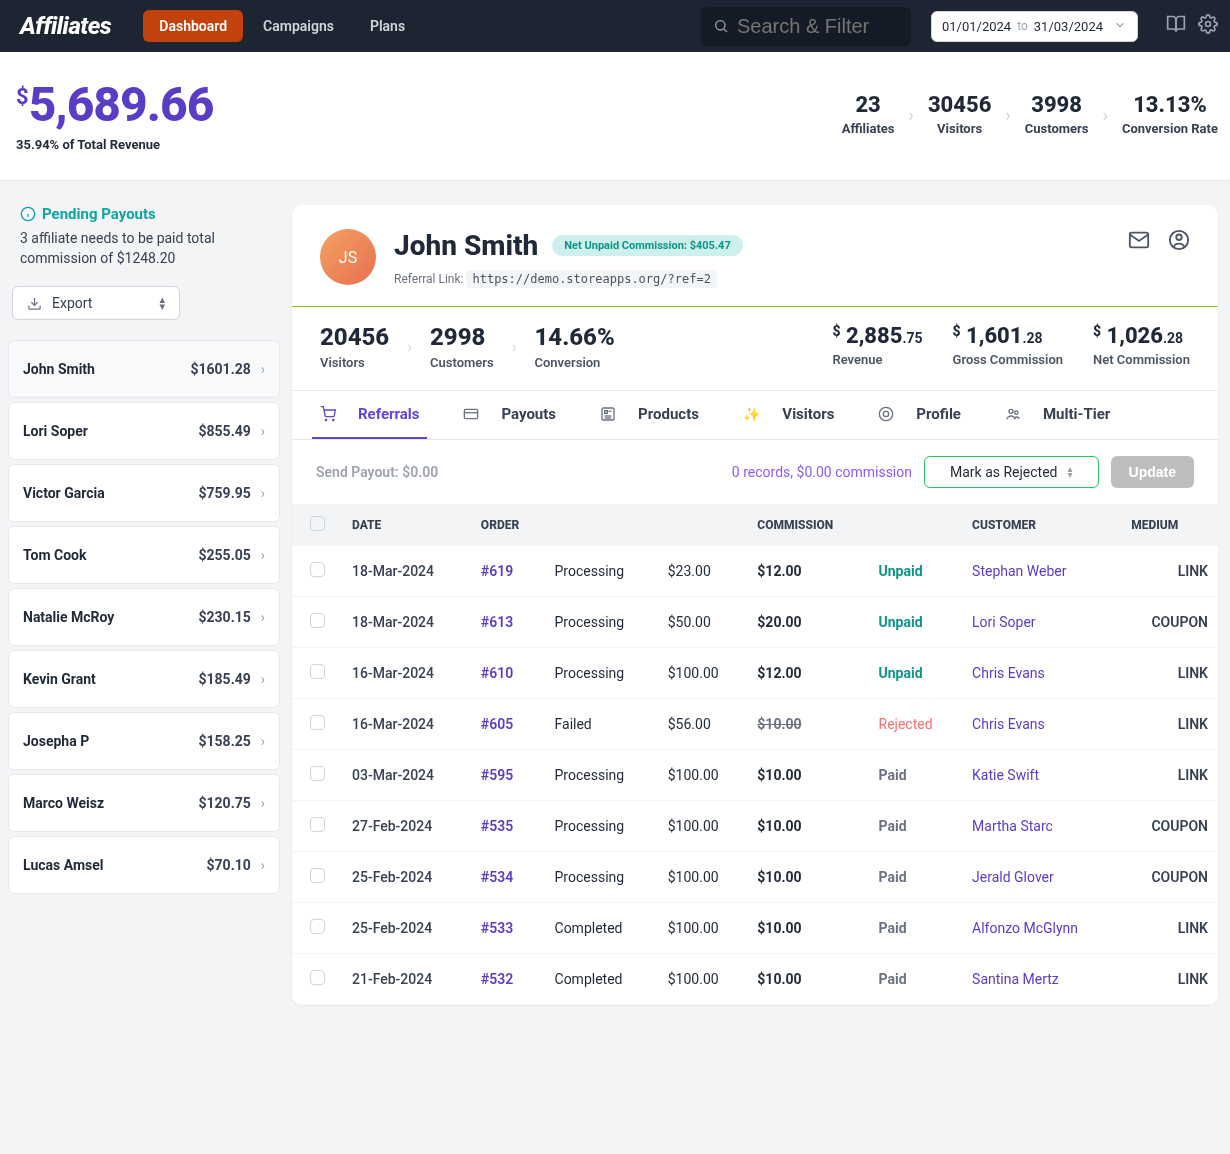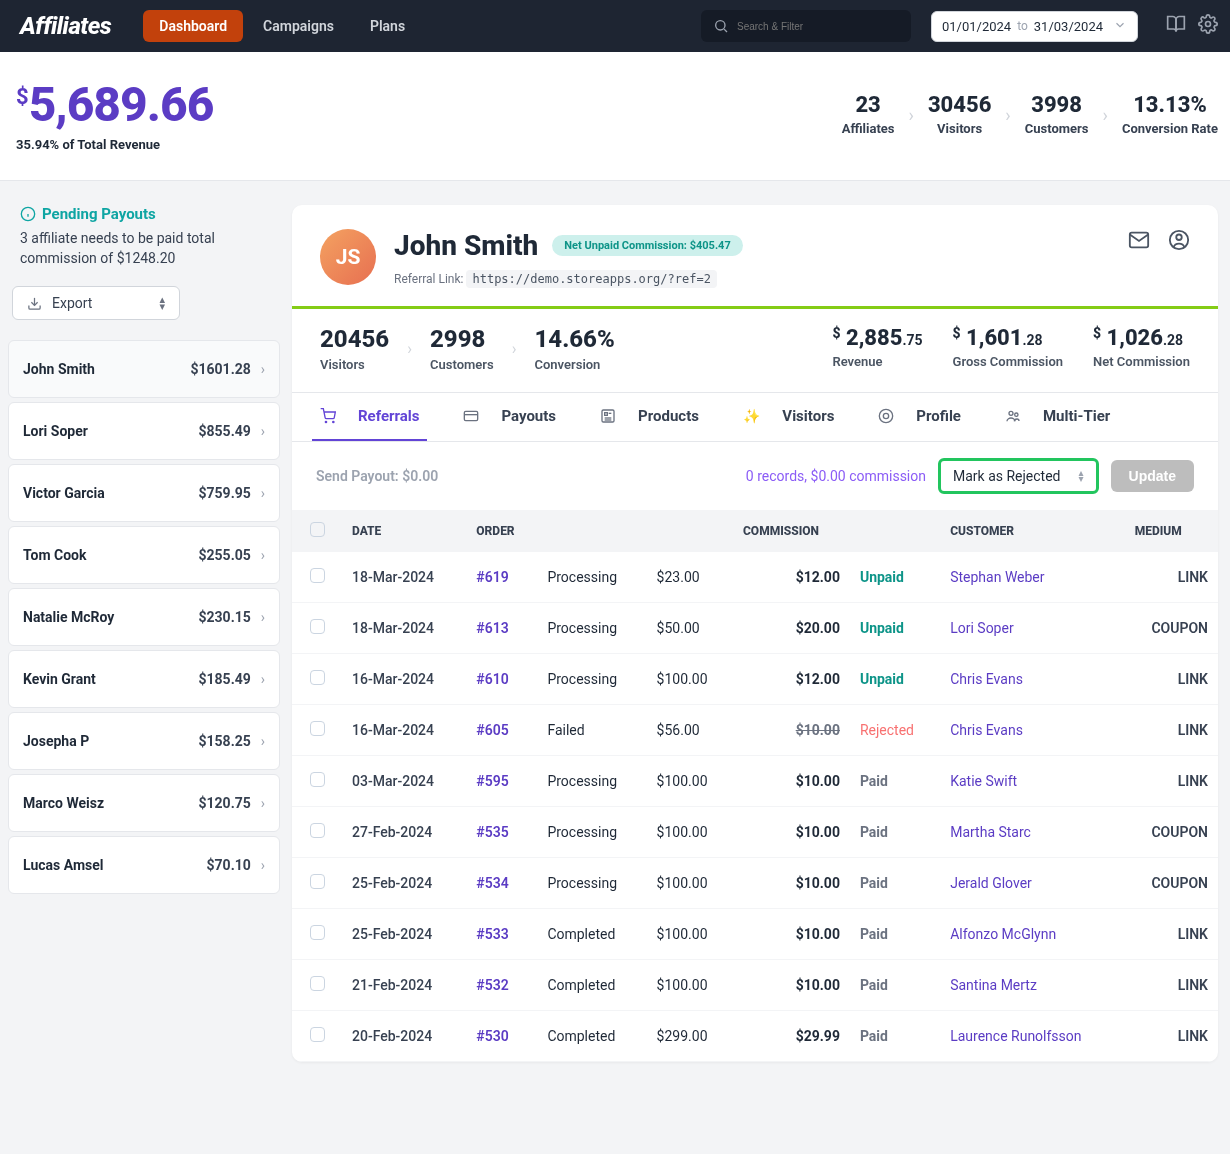--- a/index.html
+++ b/index.html
@@ -6,21 +6,21 @@
 body { font-family: -apple-system, BlinkMacSystemFont, "Segoe UI", Roboto, sans-serif; background: #f3f4f6; color: #1f2937; width: 1230px; }
 
 
 .topnav { background: #1e2532; height: 52px; display: flex; align-items: center; padding: 0 12px; gap: 8px; }
 .brand { color: #fff; font-size: 24px; font-weight: 800; font-style: italic; padding: 0 8px; letter-spacing: -0.5px; }
 .navitems { display: flex; gap: 4px; margin-left: 16px; }
 .navitem { color: #d1d5db; padding: 8px 16px; border-radius: 6px; font-size: 14px; font-weight: 600; cursor: pointer; }
 .navitem.active { background: #c2410c; color: #fff; }
 .searchbox { margin-left: auto; background: #151b26; border-radius: 6px; display: flex; align-items: center; padding: 8px 12px; width: 210px; gap: 8px; }
 .searchbox svg { flex-shrink: 0; }
-.searchbox input { background: transparent; border: none; color: #9ca3af; font-size: 10px; outline: none; width: 100%; }
+.searchbox input { background: transparent; border: none; color: #9ca3af; font-size: 20px; outline: none; width: 100%; }
 .daterange { background: #fff; border-radius: 6px; display: flex; align-items: center; padding: 6px 10px; margin-left: 12px; font-size: 13px; gap: 6px; border: 1px solid #d1d5db; }
 .daterange .to { color: #9ca3af; font-size: 12px; }
 .daterange .chev { color: #9ca3af; margin-left: 4px; }
 .topicons { display: flex; gap: 12px; margin-left: 20px; color: #9ca3af; }
 .topicons > * { cursor: pointer; }
 
 
 .kpibar { background: #fff; display: flex; align-items: center; padding: 24px 12px 28px 12px; border-bottom: 1px solid #e5e7eb; }
 .revenue-block { padding-left: 4px; }
 .revenue-amount { display: flex; align-items: flex-start; color: #5b3cc4; font-weight: 800; }
@@ -43,69 +43,69 @@
 .aff-list { display: flex; flex-direction: column; gap: 4px; }
 .aff-row { background: #fff; border: 1px solid #e5e7eb; border-radius: 6px; padding: 20px 14px; display: flex; align-items: center; font-size: 14px; cursor: pointer; }
 .aff-row.sel { background: #f9fafb; }
 .aff-name { font-weight: 700; color: #1f2937; }
 .aff-amt { margin-left: auto; font-weight: 700; color: #374151; }
 .aff-chev { color: #9ca3af; margin-left: 10px; }
 
 
 .detail { flex: 1; background: #fff; border-radius: 10px; margin: 24px 12px 24px 4px; box-shadow: 0 1px 3px rgba(0,0,0,0.05); overflow: hidden; }
 .detail-head { padding: 24px 28px 20px 28px; display: flex; align-items: flex-start; gap: 18px; }
-.avatar { width: 56px; height: 56px; border-radius: 50%; background: linear-gradient(135deg, #f4a261, #e76f51); display:flex; align-items:center; justify-content:center; color:#fff; font-weight:700; font-size:21px; flex-shrink:0; }
+.avatar { width: 56px; height: 56px; border-radius: 50%; background: linear-gradient(135deg, #f4a261, #e76f51); display:flex; align-items:center; justify-content:center; color:#fff; font-weight:400; font-size:16px; flex-shrink:0; }
 .head-info { flex: 1; }
 .head-row1 { display: flex; align-items: center; gap: 14px; }
 .person-name { font-size: 28px; font-weight: 800; color: #1f2937; }
 .badge { background: #cdf0ec; color: #0d9488; font-size: 11px; font-weight: 700; padding: 4px 12px; border-radius: 12px; }
 .reflink { font-size: 12px; color: #6b7280; margin-top: 10px; }
 .reflink code { background: #f3f4f6; padding: 2px 6px; border-radius: 4px; font-family: ui-monospace, monospace; font-size: 12px; color: #4b5563; }
 .head-icons { display: flex; gap: 18px; color: #4b5563; align-items: center; }
 .head-icons > * { cursor: pointer; }
 
-.detail-kpis { display: flex; padding: 16px 28px 20px 28px; border-top: 3px solid #84cc16; align-items: flex-start; }
+.detail-kpis { display: flex; padding: 16px 28px 20px 28px; border-top: 1px solid #84cc16; align-items: flex-start; }
 .dk-left { display: flex; align-items: center; gap: 10px; }
 .dk { }
 .dk .v { font-size: 24px; font-weight: 800; color: #1f2937; }
 .dk .l { font-size: 13px; color: #4b5563; font-weight: 600; margin-top: 4px; }
 .dk-sep { color: #d1d5db; padding: 0 8px; font-size: 16px; }
 .dk-right { margin-left: auto; display: flex; gap: 30px; }
 .dk-money .v { font-size: 22px; font-weight: 800; }
 .dk-money .v small { font-size: 14px; vertical-align: top; }
 .dk-money .v .cents { font-size: 14px; font-weight: 700; }
 
 .tabs { display: flex; border-bottom: 1px solid #e5e7eb; border-top: 1px solid #e5e7eb; padding: 0 20px; gap: 28px; }
 .tab { padding: 14px 8px; font-size: 15px; font-weight: 700; color: #374151; display: flex; align-items: center; gap: 22px; cursor: pointer; border-bottom: 2px solid transparent; justify-content: space-between; }
 .tab.active { color: #6244d6; border-bottom-color: #6244d6; }
 .tab svg, .tab .ic { color: #6b7280; }
 .tab.active svg, .tab.active .ic { color: #6244d6; }
 
 .tablebar { display: flex; align-items: center; padding: 16px 24px; gap: 12px; }
 .sendpayout { color: #9ca3af; font-size: 14px; font-weight: 600; }
 .recinfo { margin-left: auto; font-size: 14px; color: #8b5cf6; }
-.markdrop { border: 3px solid #22c55e; border-radius: 6px; padding: 7px 12px; font-size: 14px; display: flex; align-items: center; gap: 18px; cursor: pointer; }
+.markdrop { border: 1px solid #22c55e; border-radius: 6px; padding: 7px 25px; font-size: 14px; display: flex; align-items: center; gap: 10px; cursor: pointer; }
 .markdrop .updown { color: #9ca3af; font-size: 10px; line-height: 6px; }
 .update-btn { background: #bdbdbd; color: #fff; padding: 8px 18px; border-radius: 6px; font-weight: 700; font-size: 14px; cursor: pointer; border: none; }
 
 table.ref { width: 100%; border-collapse: collapse; }
 table.ref thead th { background: #f3f4f6; text-align: left; font-size: 12px; font-weight: 800; color: #374151; padding: 12px 10px; }
 table.ref tbody td { padding: 16px 10px; border-bottom: 1px solid #f3f4f6; font-size: 14px; vertical-align: middle; }
 table.ref td.chk, table.ref th.chk { width: 50px; text-align: center; }
 .cb { width: 15px; height: 15px; border: 1.5px solid #cbd5e1; border-radius: 4px; display: inline-block; }
 .order-link { color: #5b3cc4; font-weight: 600; }
 .status-unpaid { color: #0d9488; font-weight: 700; }
 .status-rejected { color: #f87171; font-weight: 400; }
 .status-paid { color: #6b7280; font-weight: 700; }
 .comm-strike { text-decoration: line-through; color: #6b7280; }
 .cust-link { color: #5b3cc4; }
 .medium { font-size: 13px; color: #374151; font-weight: 600; text-align: right; }
 th.right, td.right { text-align: right; }
 td.date { color: #374151; font-weight: 500; }
-td.commcell { font-weight: 700; text-align: right; }
+td.commcell { font-weight: 700; }
 </style>
 </head>
 <body>
 
 <div class="topnav">
   <div class="brand">Affiliates</div>
   <div class="navitems" id="navitems">
       <div class="navitem active">Dashboard</div>
       <div class="navitem">Campaigns</div>
       <div class="navitem">Plans</div>
@@ -472,27 +472,16 @@
     <td class="chk"><span class="cb"></span></td>
     <td class="date">21-Feb-2024</td>
     <td><a class="order-link">#532</a></td>
     <td>Completed</td>
     <td>$100.00</td>
     <td class="commcell ">$10.00</td>
     <td><span class="status-paid">Paid</span></td>
     <td><a class="cust-link">Santina Mertz</a></td>
     <td class="medium right">LINK</td>
           </tr>
-          <tr>
-    <td class="chk"><span class="cb"></span></td>
-    <td class="date">20-Feb-2024</td>
-    <td><a class="order-link">#530</a></td>
-    <td>Completed</td>
-    <td>$299.00</td>
-    <td class="commcell ">$29.99</td>
-    <td><span class="status-paid">Paid</span></td>
-    <td><a class="cust-link">Laurence Runolfsson</a></td>
-    <td class="medium right">LINK</td>
-          </tr>
         </tbody>
     </table>
   </div>
 </div>
 
 </body></html>

